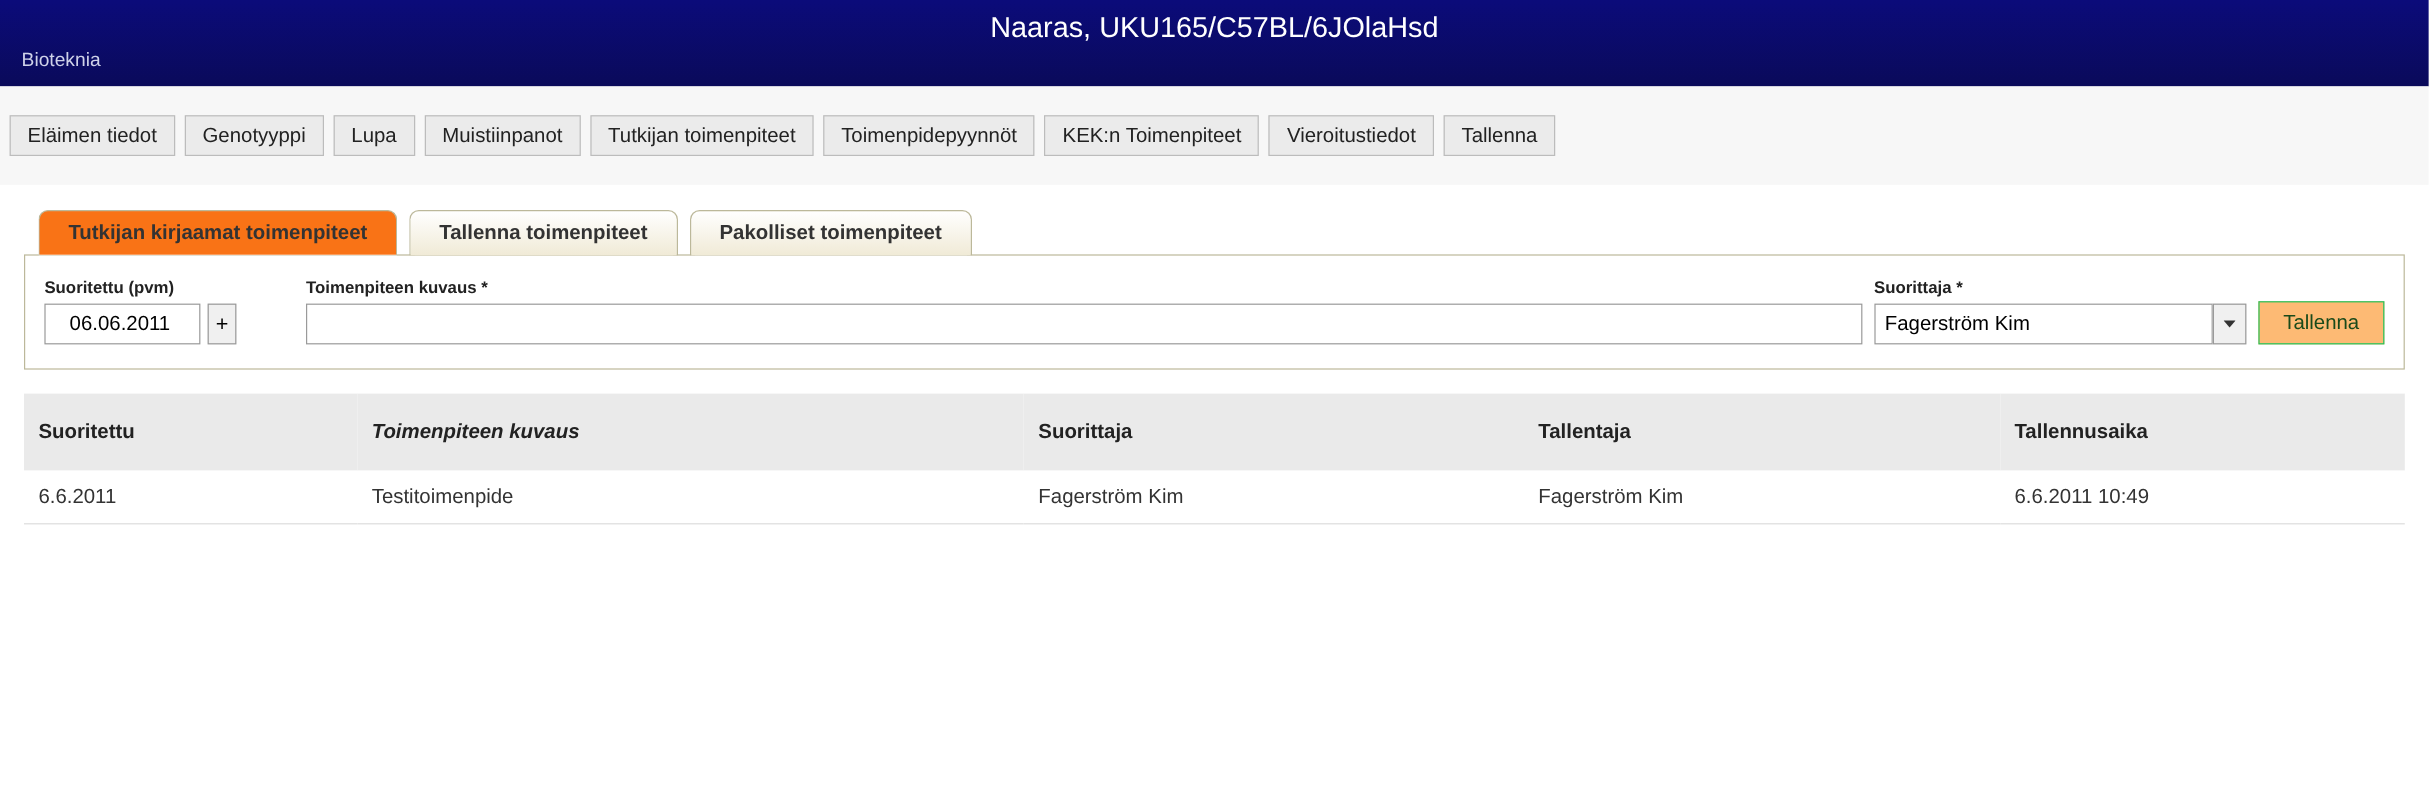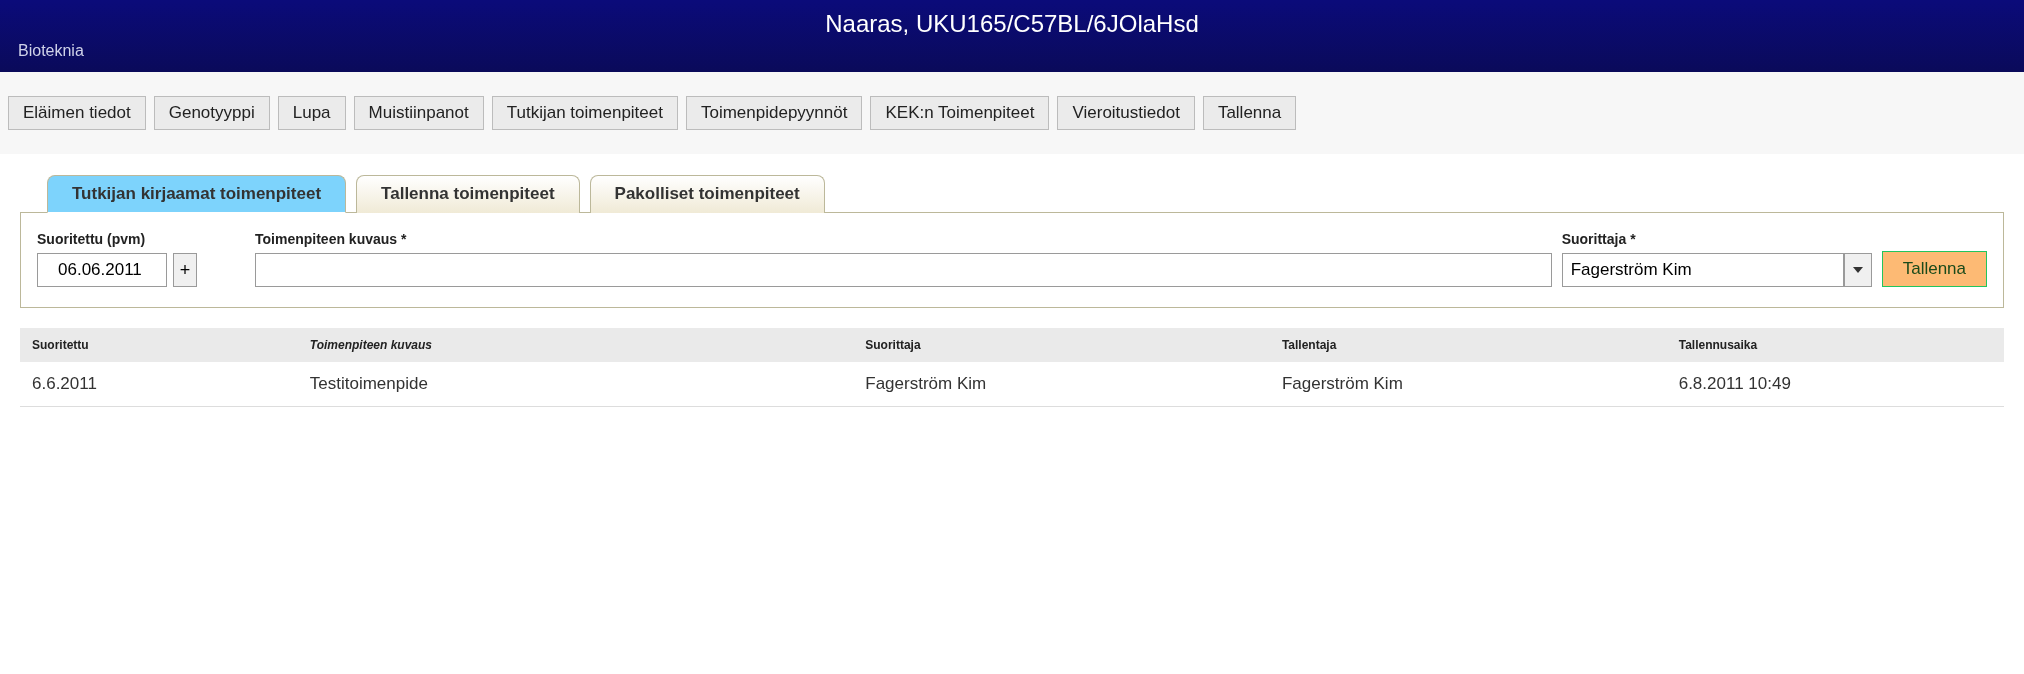--- a/index.html
+++ b/index.html
@@ -65,24 +65,23 @@
       border-radius: 8px 8px 0 0;
       padding: 8px 24px;
       font-size: 17px;
       font-weight: bold;
       color: #333;
       cursor: pointer;
       position: relative;
       top: 1px;
     }
     .tab.active {
-      background: #7dd3fc;
+      background: #f97316;
       border-bottom: 1px solid #ffffff;
       z-index: 3;
-      margin-left: 15px;
     }
     .tab-panel {
       border: 1px solid #bcb89a;
       background: #fff;
       padding: 18px 16px 20px 16px;
       position: relative;
       z-index: 1;
     }
     .form-row {
       display: flex;
@@ -167,22 +166,22 @@
       width: 100%;
       margin-top: 20px;
       border-collapse: collapse;
     }
     .table thead tr {
       background: #eaeaea;
     }
     .table th {
       text-align: left;
       font-weight: bold;
-      font-size: 12px;
-      padding: 10px 12px;
+      font-size: 17px;
+      padding: 22px 12px;
       color: #222;
     }
     .table td {
       padding: 12px 12px;
       font-size: 17px;
       color: #333;
       border-bottom: 1px solid #ddd;
     }
   </style>
 </head>
@@ -255,17 +254,17 @@
         <th style="width:20%;">Tallentaja</th>
         <th style="width:17%;">Tallennusaika</th>
       </tr>
     </thead>
     <tbody>
       <tr>
         <td>6.6.2011</td>
         <td>Testitoimenpide</td>
         <td>Fagerström Kim</td>
         <td>Fagerström Kim</td>
-        <td>6.8.2011 10:49</td>
+        <td>6.6.2011 10:49</td>
       </tr>
     </tbody>
   </table>
 </div>
 
 </body></html>

